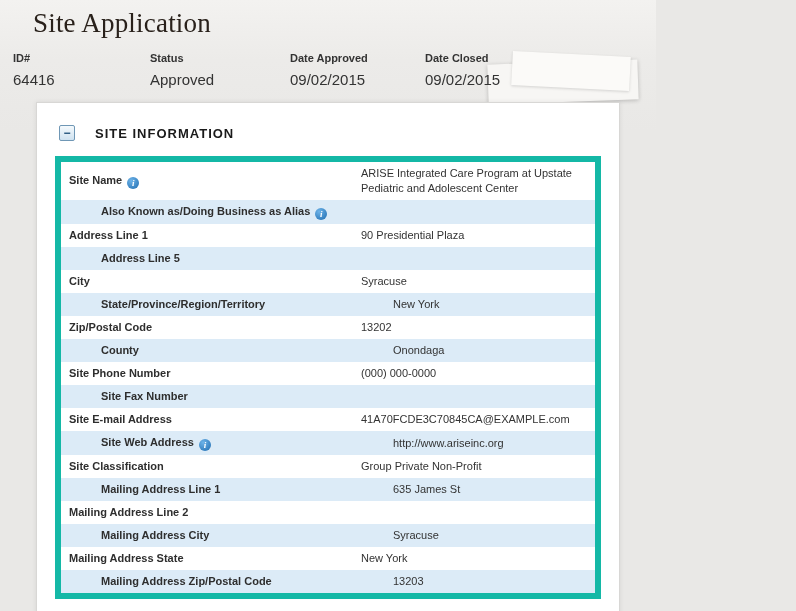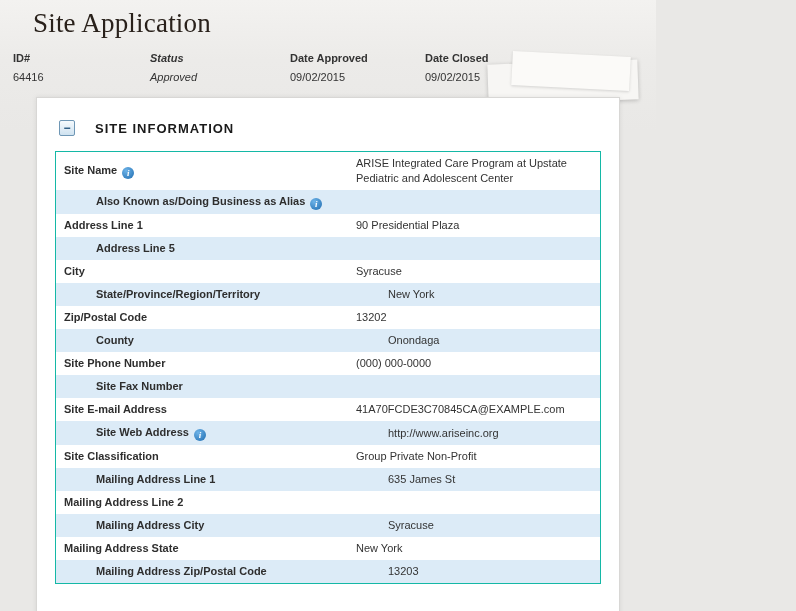--- a/index.html
+++ b/index.html
@@ -30,31 +30,31 @@
 
   
   .summary {
     display: flex;
     padding: 13px 0 0 13px;
     position: relative;
     z-index: 2;
   }
   .sum-field { padding-right: 8px; }
   .sum-field.w1 { width: 137px; }
-  .sum-field.w2 { width: 140px; font-style: italic; }
+  .sum-field.w2 { width: 140px; }
   .sum-field.w3 { width: 145px; }
   .sum-field.w4 { width: 135px; }
   .sum-label {
     font-size: 11px;
     font-weight: bold;
     color: #333;
     margin-bottom: 7px;
   }
   .sum-value {
-    font-size: 11px;
+    font-size: 15px;
     color: #333;
   }
 
   
   .corner-decoration {
     position: absolute;
     top: 54px; right: 16px;
     width: 160px; height: 52px;
     z-index: 1;
   }
@@ -104,21 +104,21 @@
     margin-left: 20px;
     font-size: 13px;
     font-weight: bold;
     letter-spacing: 1px;
     color: #1a1a1a;
   }
 
   
   .info-table {
     margin: 0 18px;
-    border: 1px solid #14b8a6;
+    border: 6px solid #14b8a6;
   }
   .row {
     display: flex;
     align-items: center;
     background: #ffffff;
   }
   .row.alt { background: #dcebf7; padding-left: 32px; }
   .cell {
     font-size: 11px;
     line-height: 15px;

